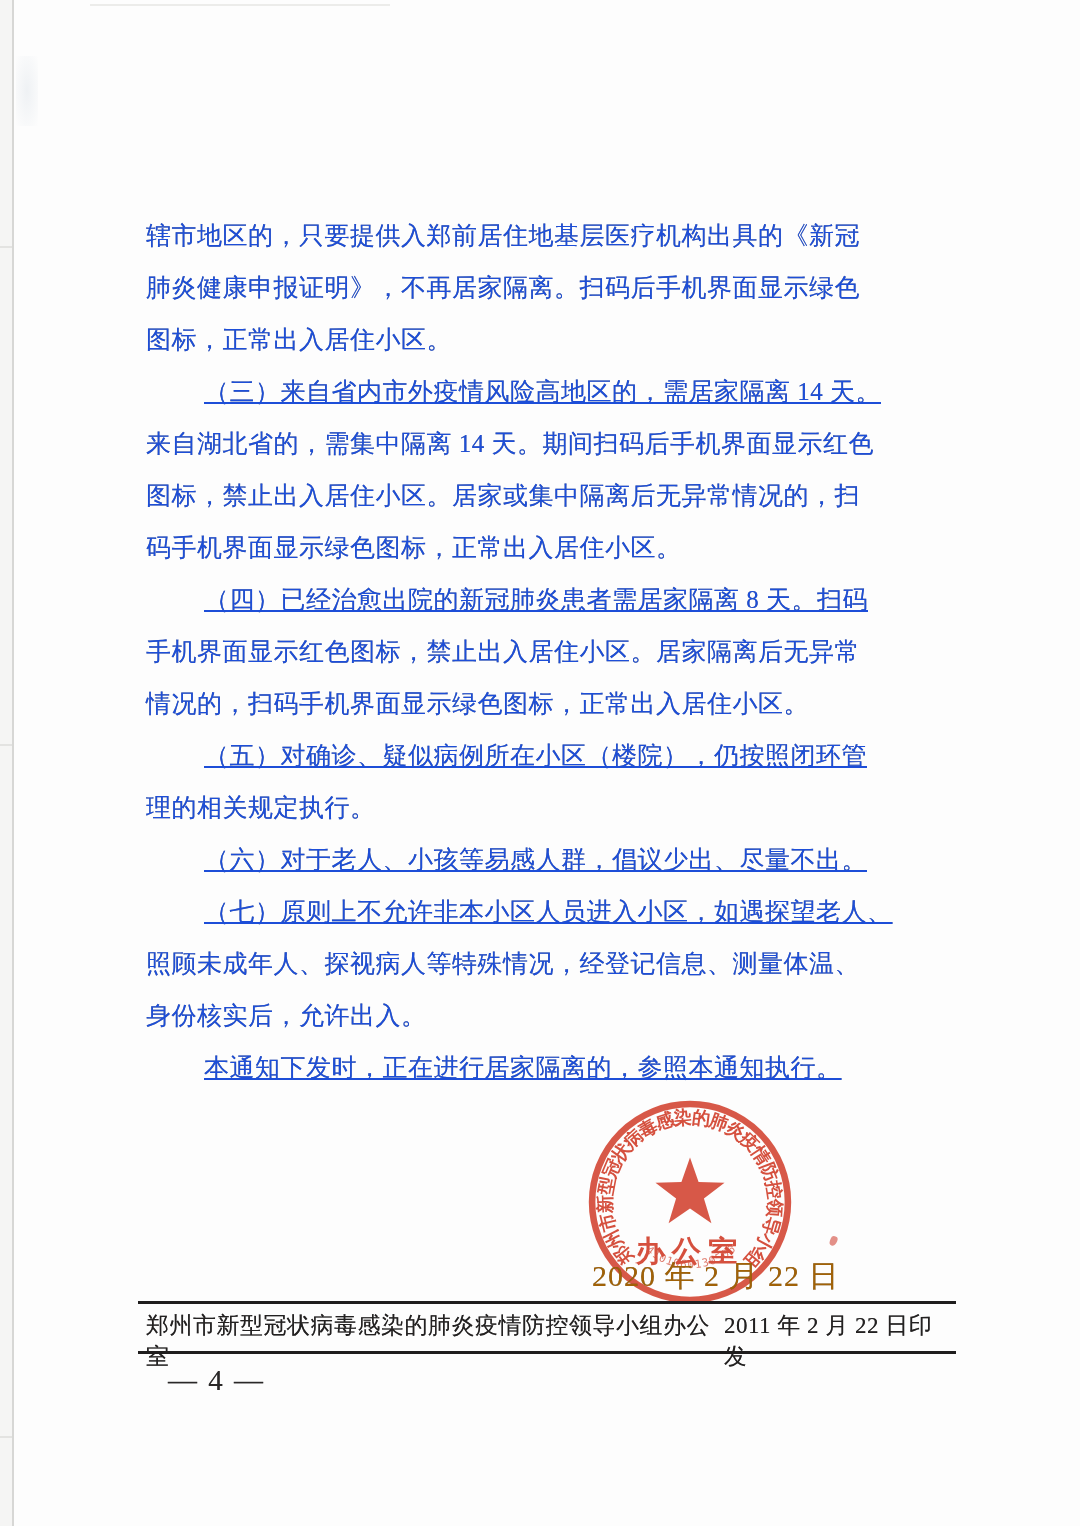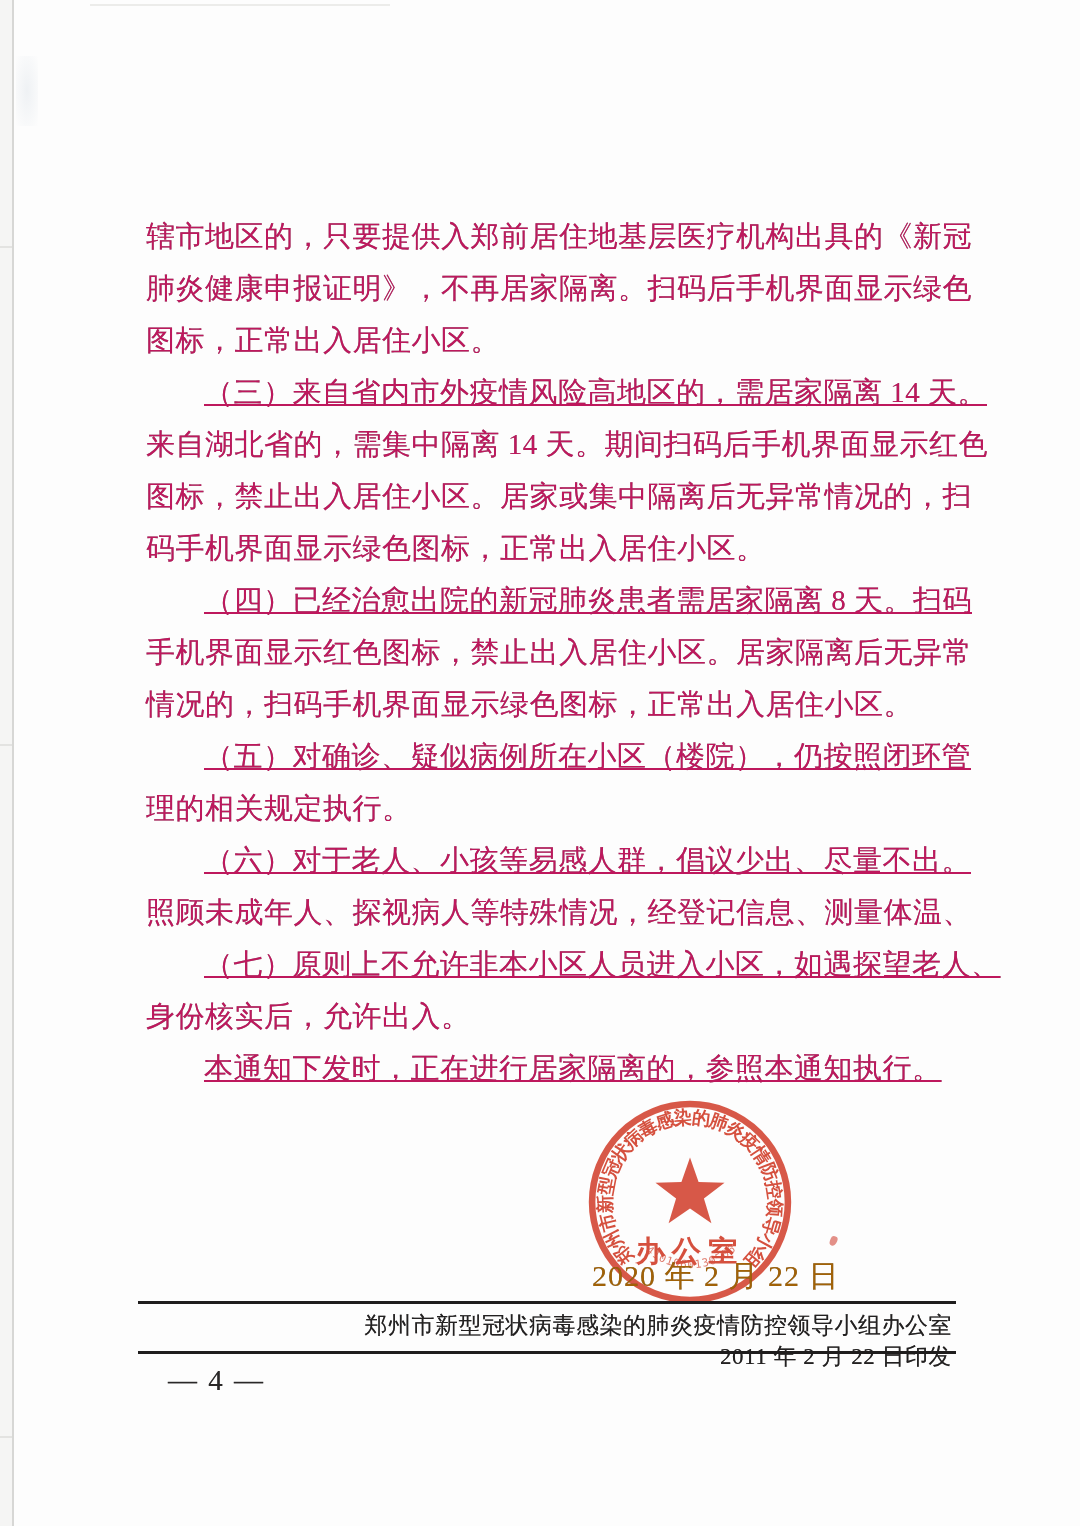--- a/index.html
+++ b/index.html
@@ -12,21 +12,21 @@
   .scan-strip{position:absolute;left:0;top:0;width:12px;height:1526px;background:#f5f5f4;}
   .scan-edge{position:absolute;left:12px;top:0;width:2px;height:1526px;background:#d7d7d5;}
   .scan-tick{position:absolute;left:0;width:12px;height:2px;background:#e3e3e1;}
   .scan-smudge{position:absolute;left:16px;top:56px;width:22px;height:70px;
     background:radial-gradient(ellipse at center,rgba(150,170,190,.14),rgba(150,170,190,0));}
   .scan-topline{position:absolute;left:90px;top:4px;width:300px;height:2px;background:#ececea;}
 
   
   .doc-body{
     position:absolute;left:146px;top:210px;width:822px;
-    font-size:29px;line-height:52px;color:#be185d;
+    font-size:25px;line-height:52px;color:#1d4ed8;
     text-shadow:0 0 .5px rgba(40,40,40,.55);
     letter-spacing:.5px;
   }
   .body-line{white-space:nowrap;height:52px;}
   .body-line.indent{padding-left:58px;text-decoration:underline;}
 
   
   .seal-wrap{position:absolute;left:584px;top:1096px;width:212px;height:212px;
     mix-blend-mode:multiply;opacity:.92;}
   .seal-date{
@@ -36,24 +36,23 @@
   }
   .red-speck{position:absolute;left:830px;top:1236px;width:7px;height:10px;
     background:rgba(205,55,40,.55);border-radius:50% 40% 60% 50%;transform:rotate(20deg);}
 
   
   .footer-rule{position:absolute;left:138px;width:818px;height:3px;background:#1f1d1d;}
   .footer-rule.top{top:1301px;}
   .footer-rule.bottom{top:1351px;}
   .footer-row{
     position:absolute;left:146px;top:1310px;width:806px;
-    display:flex;justify-content:space-between;align-items:flex-end;height:38px;
+    display:flex;justify-content:space-between;align-items:flex-start;height:38px;
     font-size:23px;color:#232121;letter-spacing:.5px;
     text-shadow:0 0 .5px rgba(30,30,30,.6);
-    flex-direction:column;
   }
   .page-number{
     position:absolute;left:168px;top:1364px;
     font-size:29px;color:#2a2828;letter-spacing:2px;
     text-shadow:0 0 .5px rgba(30,30,30,.5);
   }
 </style>
 </head>
 <body>
 
@@ -72,22 +71,22 @@
     <div class="body-line indent">（三）来自省内市外疫情风险高地区的，需居家隔离 14 天。</div>
     <div class="body-line">来自湖北省的，需集中隔离 14 天。期间扫码后手机界面显示红色</div>
     <div class="body-line">图标，禁止出入居住小区。居家或集中隔离后无异常情况的，扫</div>
     <div class="body-line">码手机界面显示绿色图标，正常出入居住小区。</div>
     <div class="body-line indent">（四）已经治愈出院的新冠肺炎患者需居家隔离 8 天。扫码</div>
     <div class="body-line">手机界面显示红色图标，禁止出入居住小区。居家隔离后无异常</div>
     <div class="body-line">情况的，扫码手机界面显示绿色图标，正常出入居住小区。</div>
     <div class="body-line indent">（五）对确诊、疑似病例所在小区（楼院），仍按照闭环管</div>
     <div class="body-line">理的相关规定执行。</div>
     <div class="body-line indent">（六）对于老人、小孩等易感人群，倡议少出、尽量不出。</div>
+    <div class="body-line indent">（七）原则上不允许非本小区人员进入小区，如遇探望老人、</div>
     <div class="body-line">照顾未成年人、探视病人等特殊情况，经登记信息、测量体温、</div>
-    <div class="body-line indent">（七）原则上不允许非本小区人员进入小区，如遇探望老人、</div>
     <div class="body-line">身份核实后，允许出入。</div>
     <div class="body-line indent">本通知下发时，正在进行居家隔离的，参照本通知执行。</div>
   </div>
 
 <div class="seal-wrap">
   <svg width="212" height="212" viewBox="0 0 210 210">
     <defs>
       <path id="ringPath" d="M 49.8 160.2 A 78 78 0 1 1 160.2 160.2" fill="none"></path>
       <path id="serialPath" d="M 58 151 A 66 66 0 0 0 152 151" fill="none"></path>
     </defs>

